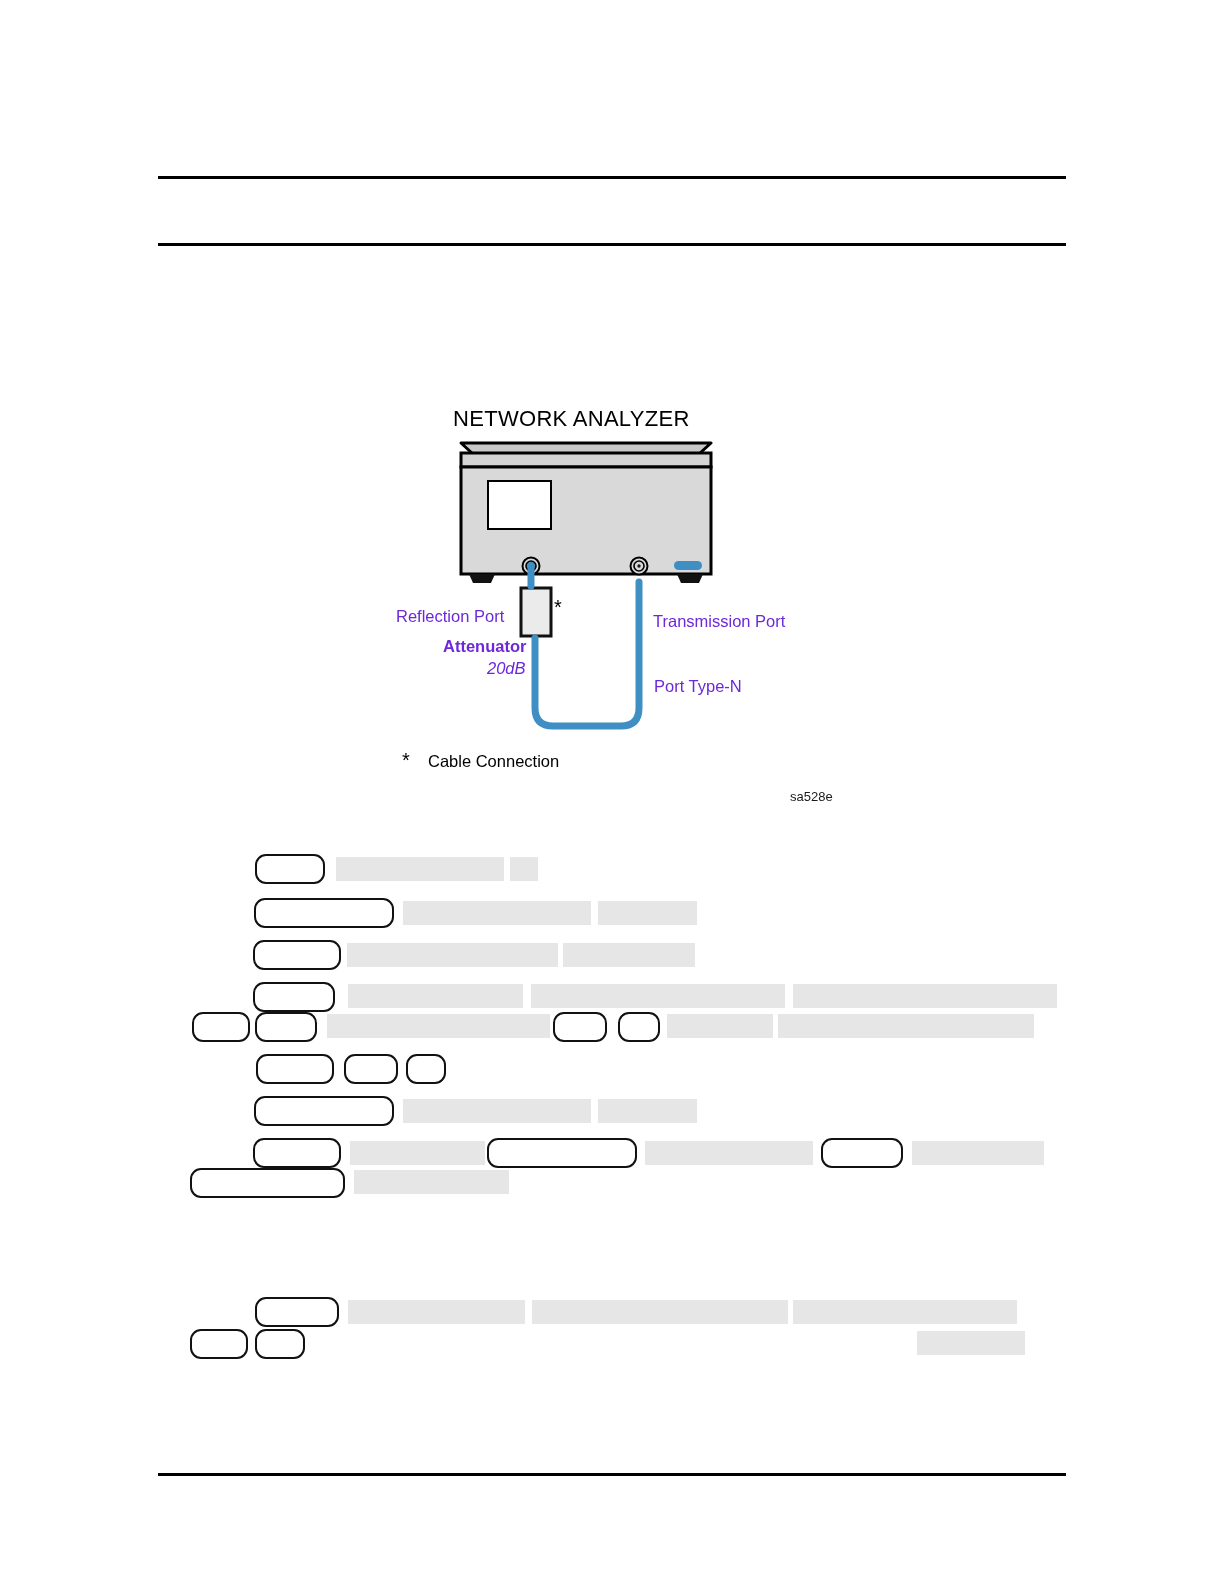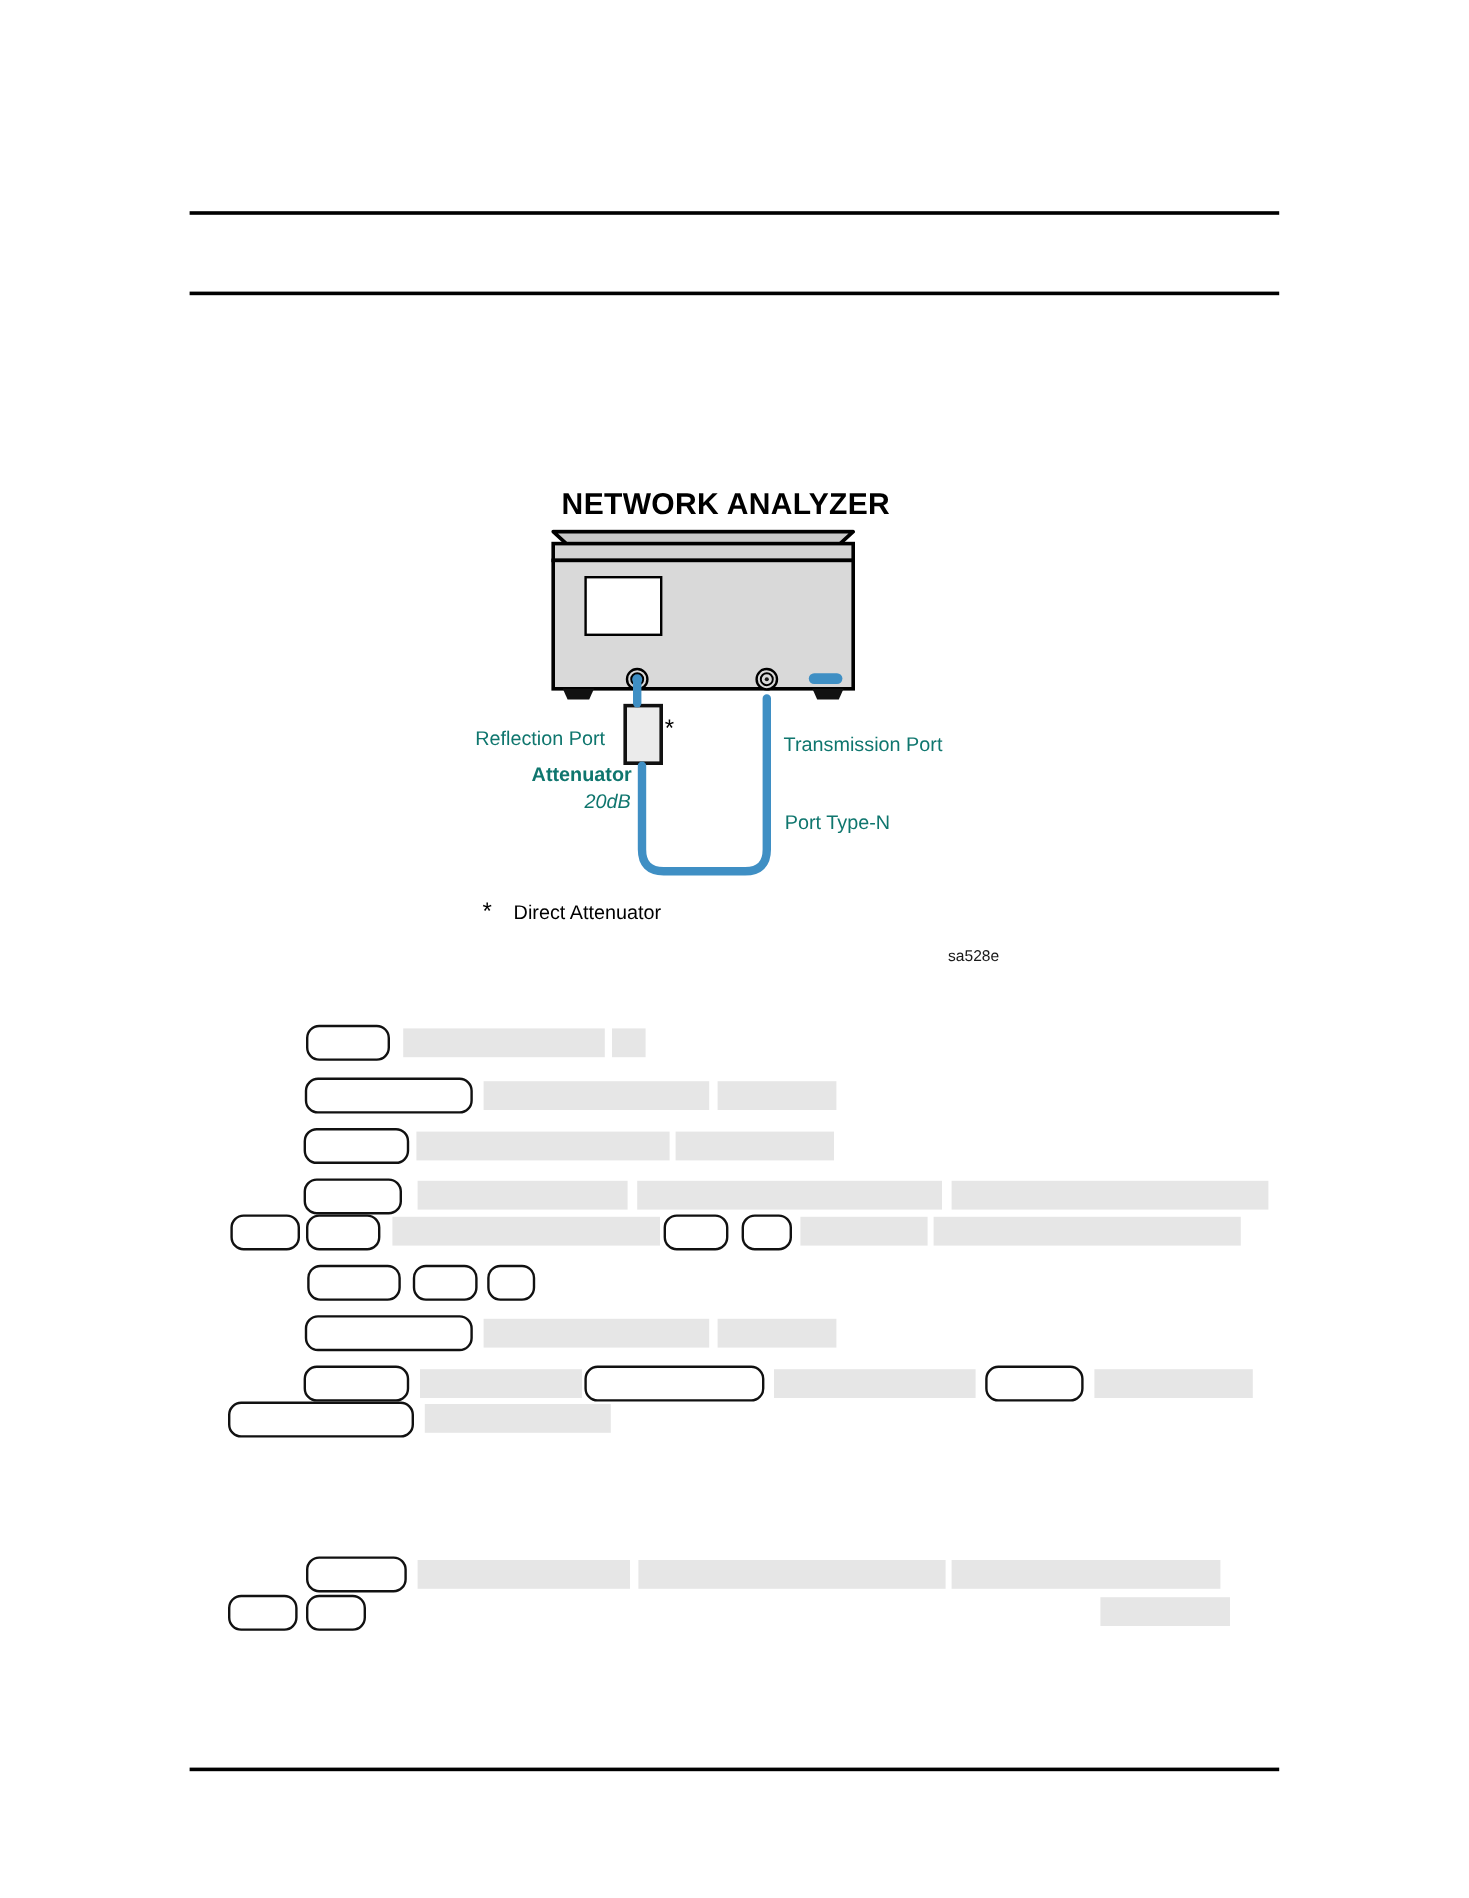--- a/index.html
+++ b/index.html
@@ -33,43 +33,43 @@
   #figure {
     position: absolute;
     left: 0;
     top: 0;
     width: 1224px;
     height: 830px;
   }
 
   #figure-title {
     position: absolute;
-    left: 468px;
+    left: 453px;
     top: 406px;
-    font-size: 25px;
-    font-weight: bold;
+    font-size: 22px;
+    font-weight: normal;
     letter-spacing: 0.3px;
     white-space: nowrap;
   }
 
   
   #analyzer {
     position: absolute;
     left: 455px;
     top: 441px;
     width: 262px;
     height: 152px;
   }
   #analyzer svg { display: block; }
 
   .fig-label {
     position: absolute;
     font-size: 16.5px;
     white-space: nowrap;
-    color: #0f766e;
+    color: #6d28d9;
   }
   #label-reflection   { left: 396px; top: 607px; }
   #label-transmission { left: 653px; top: 571px; margin-top: 41px; }
   #label-attenuator   { left: 443px; top: 637px; font-weight: bold; }
   #label-attenuator-2 { left: 487px; top: 659px; font-style: italic; }
   #label-cable        { left: 654px; top: 677px; }
 
   #asterisk-mark {
     position: absolute;
     left: 554px;
@@ -172,21 +172,21 @@
 
     <div class="fig-label" id="label-reflection">Reflection Port</div>
     <div class="fig-label" id="label-transmission">Transmission Port</div>
     <div class="fig-label" id="label-attenuator">Attenuator</div>
     <div class="fig-label" id="label-attenuator-2">20dB</div>
     <div class="fig-label" id="label-cable">Port Type-N</div>
 
     <div id="asterisk-mark">*</div>
 
     <div id="footnote">
-      <span class="star">*</span><span>Direct Attenuator</span>
+      <span class="star">*</span><span>Cable Connection</span>
     </div>
 
     <div id="fig-id">sa528e</div>
   </div>
 
   <div id="body-region">
       <div class="keycap" style="left: 255px; top: 854px; width: 70px; height: 30px;"></div>
       <div class="redact" style="left: 336px; top: 857px; width: 168px; height: 24px;"></div>
       <div class="redact" style="left: 510px; top: 857px; width: 28px; height: 24px;"></div>
       <div class="keycap" style="left: 254px; top: 898px; width: 140px; height: 30px;"></div>

